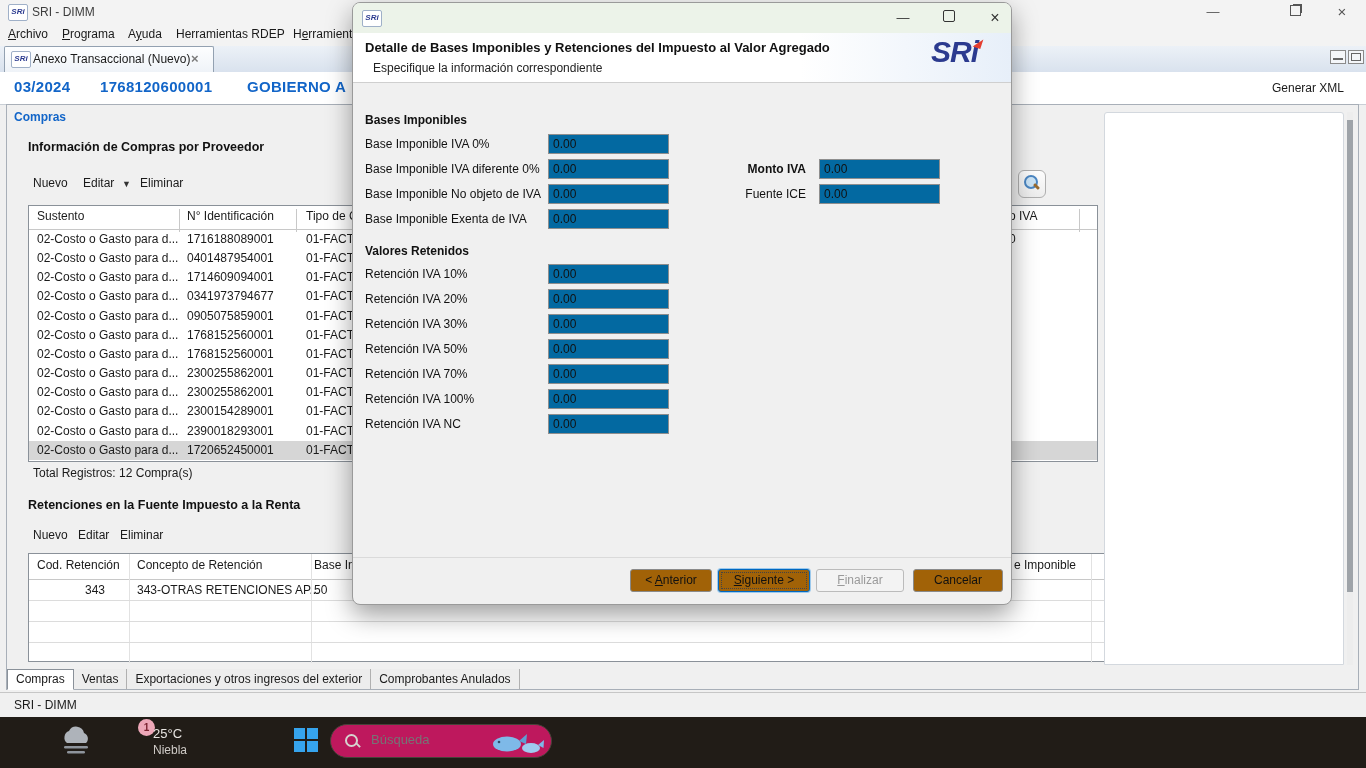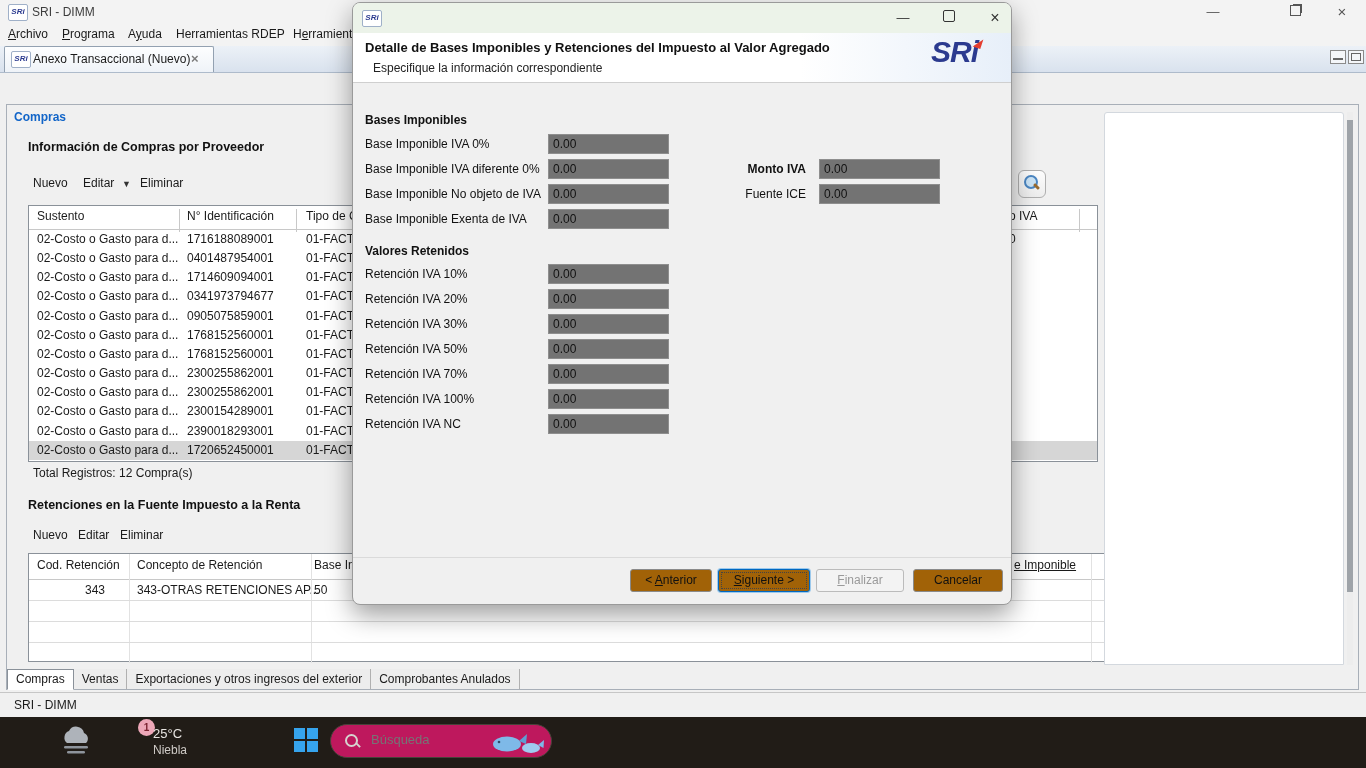--- a/index.html
+++ b/index.html
@@ -76,21 +76,21 @@
   .dlg-titlebar{position:absolute;left:0;top:0;width:100%;height:30px;background:#ECF3E9;}
   .dlg-ctl{position:absolute;top:4px;width:36px;height:22px;text-align:center;line-height:22px;color:#333;font-size:13px;}
   .dlg-header{position:absolute;left:0;top:30px;width:100%;height:49px;background:linear-gradient(90deg,#FFFFFF 68%,#E7EFF9);border-bottom:1px solid #CFCFCF;}
   .dlg-title{position:absolute;left:12px;top:7px;font-size:13px;font-weight:bold;color:#111;}
   .dlg-sub{position:absolute;left:20px;top:28px;font-size:12px;color:#222;}
   .srilogo{position:absolute;left:578px;top:2px;font-size:30px;font-weight:bold;font-style:italic;color:#2B3A8F;letter-spacing:-1px;}
   .srilogo::after{content:'';position:absolute;right:-4px;top:3px;width:0;height:0;
     border-left:8px solid transparent;border-bottom:10px solid #E43D30;transform:rotate(18deg);}
   .dlg-sect{position:absolute;left:12px;font-size:12px;font-weight:bold;color:#111;}
   .dlg-label{position:absolute;left:12px;font-size:12px;color:#111;white-space:nowrap;}
-  .fld{position:absolute;width:111px;height:18px;border:1px solid #8E8E8E;background:#737373;font-size:12px;
+  .fld{position:absolute;width:111px;height:18px;border:1px solid #8E8E8E;background:#0369a1;font-size:12px;
     font-family:"Liberation Sans",sans-serif;padding:0 4px;color:#111;}
   .side-label{position:absolute;width:80px;text-align:right;font-size:12px;color:#111;}
   .dlg-sep{position:absolute;left:0;top:554px;width:100%;height:1px;background:#DADADA;}
   .btn{position:absolute;top:566px;height:23px;background:#a16207;border:1px solid #8A8A8A;border-radius:3px;
     font-size:12px;color:#111;text-align:center;line-height:21px;box-sizing:border-box;}
   .btn.focus{border:1px solid #0067C0;outline:1px dotted #444;outline-offset:-4px;box-shadow:0 0 0 1px #9CC9EC;}
   .btn.disabled{color:#9A9A9A;border-color:#BBBBBB;background:#F3F3F3;}
 
   
   .taskbar{left:0;top:717px;width:1366px;height:51px;background:#211C17;z-index:10;}
@@ -134,20 +134,26 @@
       <span class="abs etab-close">×</span>
     </div>
     <div class="abs viewctl" style="left:1330px;">
         <span style="display:block;margin:7px 2px 0;height:2px;background:#666;"></span>
       </div>
     <div class="abs viewctl" style="left:1348px;">
         <span style="display:block;margin:2px;height:6px;border:1px solid #666;"></span>
       </div>
   </div>
 
+  <div class="abs headrow">
+    <span class="abs bluehead" style="left:14px;">03/2024</span>
+    <span class="abs bluehead" style="left:100px;">1768120600001</span>
+    <span class="abs bluehead" style="left:247px;">GOBIERNO A</span>
+    <span class="abs genxml">Generar XML</span>
+  </div>
 
   <div class="abs content"></div>
   <span class="abs seclabel">Compras</span>
   <span class="abs boldlabel" style="left:28px;top:140px;">Información de Compras por Proveedor</span>
 
   <span class="abs toollink" style="left:33px;top:176px;">Nuevo</span>
   <span class="abs toollink" style="left:83px;top:176px;">Editar</span>
   <span class="abs dropcaret" style="left:122px;top:179px;">▼</span>
   <span class="abs toollink" style="left:140px;top:176px;">Eliminar</span>
 
@@ -233,21 +239,21 @@
   <span class="abs boldlabel" style="left:28px;top:498px;">Retenciones en la Fuente  Impuesto a la Renta</span>
   <span class="abs toollink" style="left:33px;top:528px;">Nuevo</span>
   <span class="abs toollink" style="left:78px;top:528px;">Editar</span>
   <span class="abs toollink" style="left:120px;top:528px;">Eliminar</span>
 
   <div class="abs tbl2">
     <div class="hdr">
       <span style="left:8px;">Cod. Retención</span>
       <span style="left:108px;">Concepto de Retención</span>
       <span style="left:285px;">Base In</span>
-      <span style="left:985px;text-decoration:underline;">e Imponible</span>
+      <span style="left:985px;">e Imponible</span>
     </div>
     <div class="t2r">
       <span class="d1">343</span>
       <span class="d2">343-OTRAS RETENCIONES AP...</span>
       <span class="d3">50</span>
     </div>
     <span class="vline" style="left:100px;height:109px;"></span>
     <span class="vline" style="left:282px;height:109px;"></span>
     <span class="vline" style="left:1062px;height:109px;"></span>
     <span class="gridline" style="top:46px;"></span>

